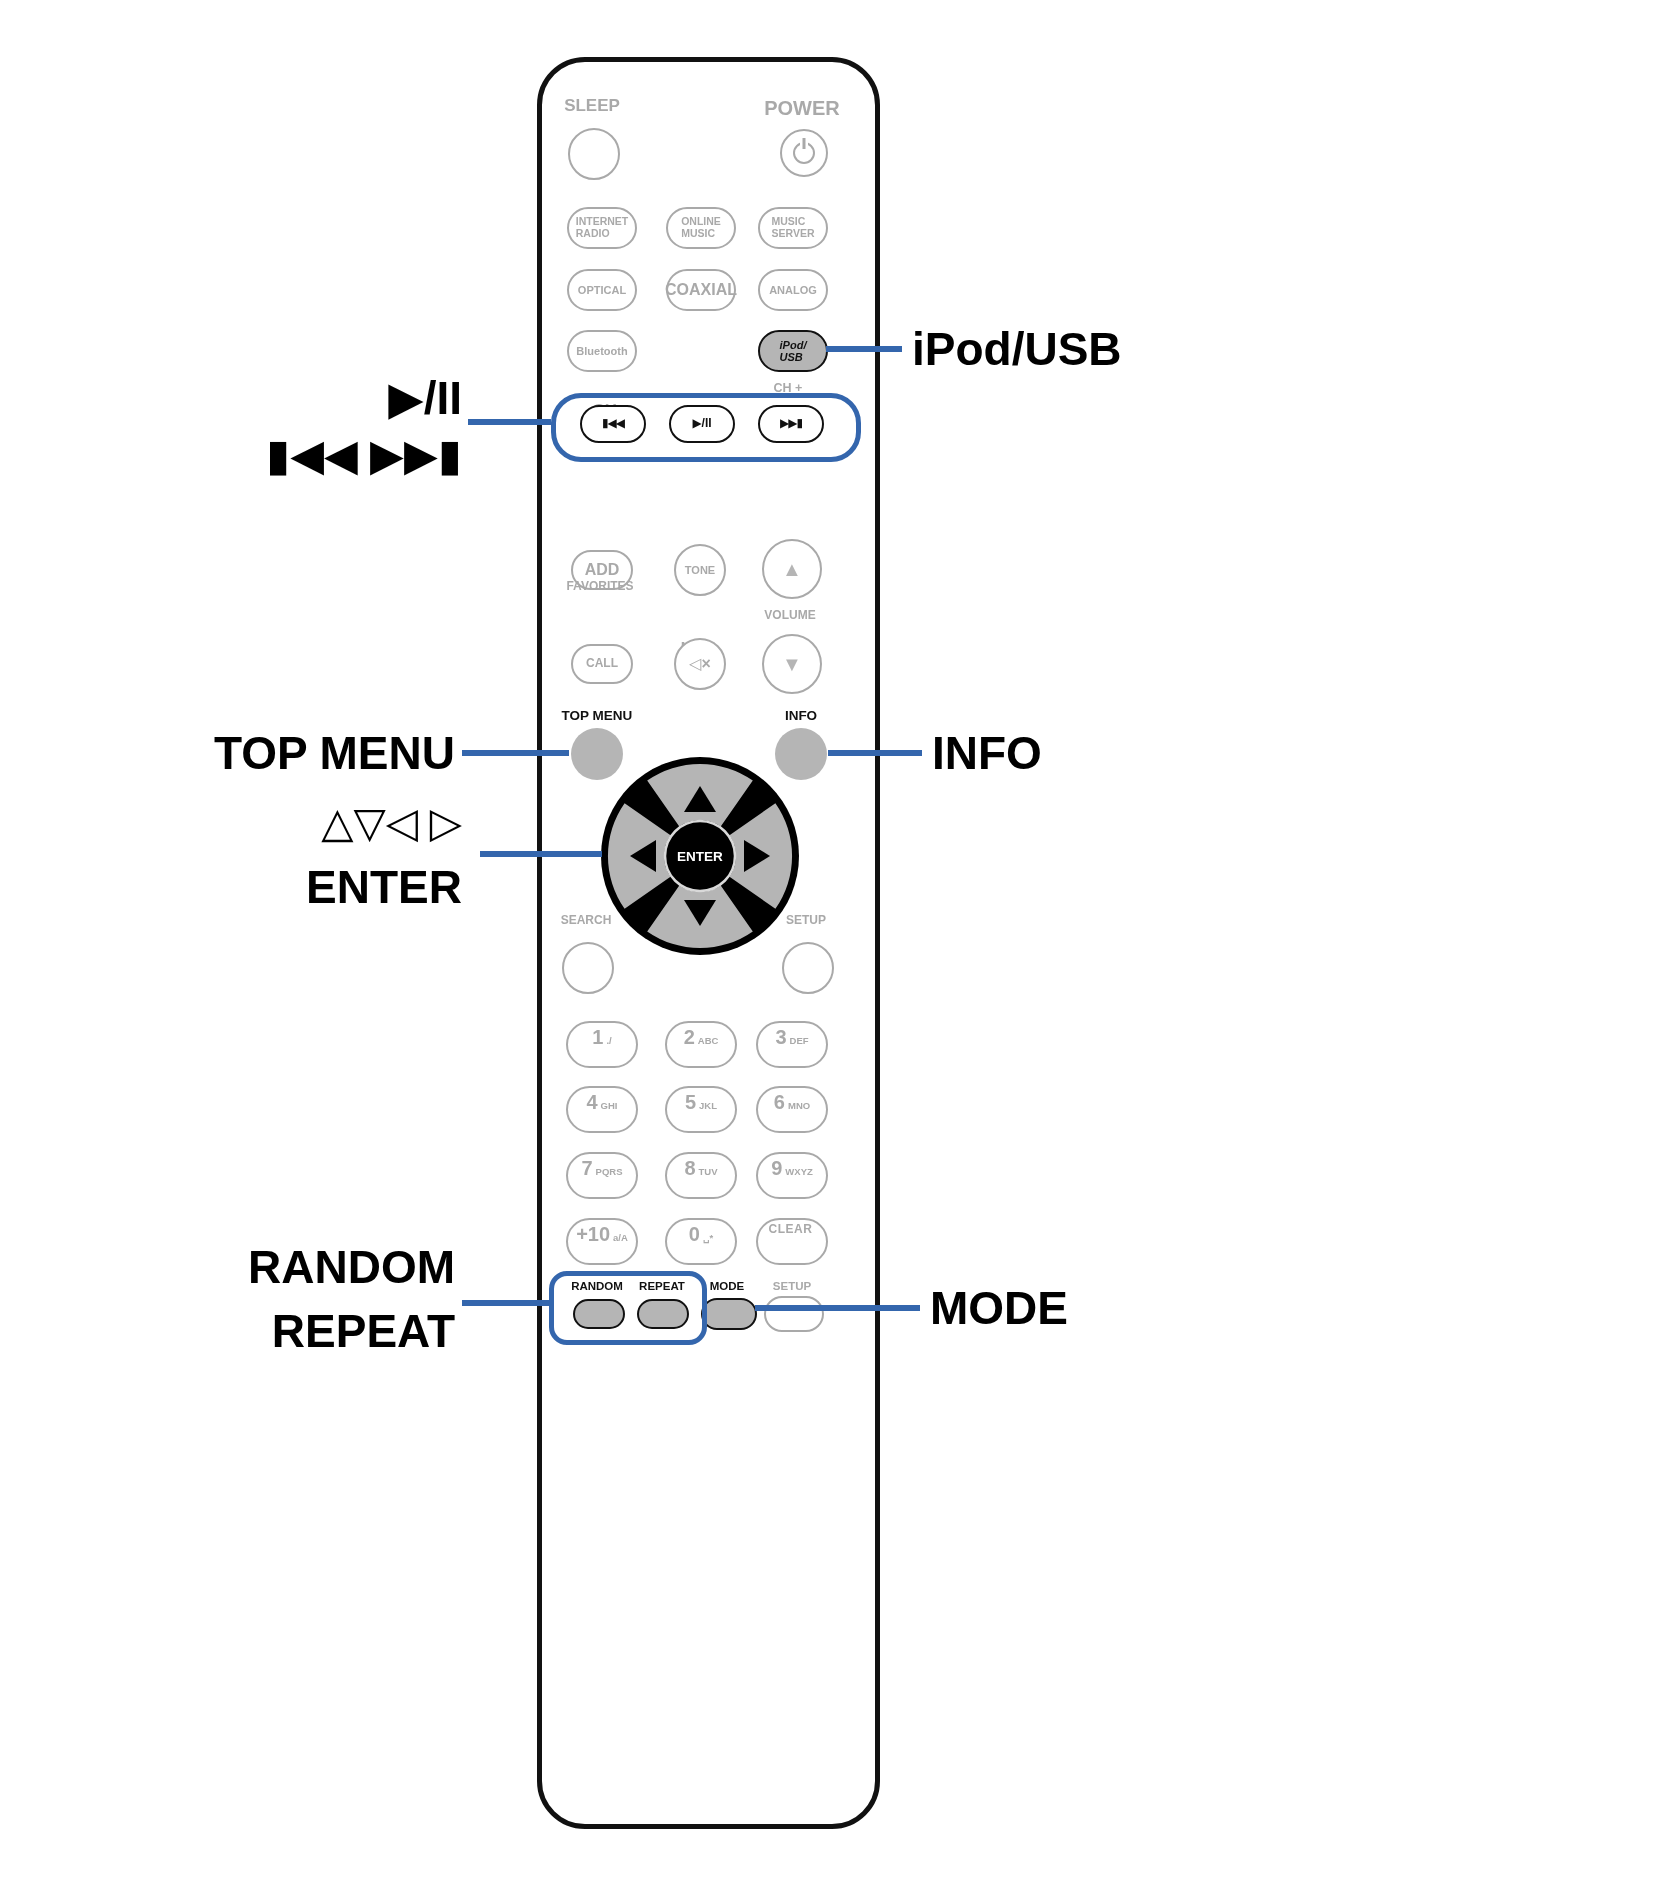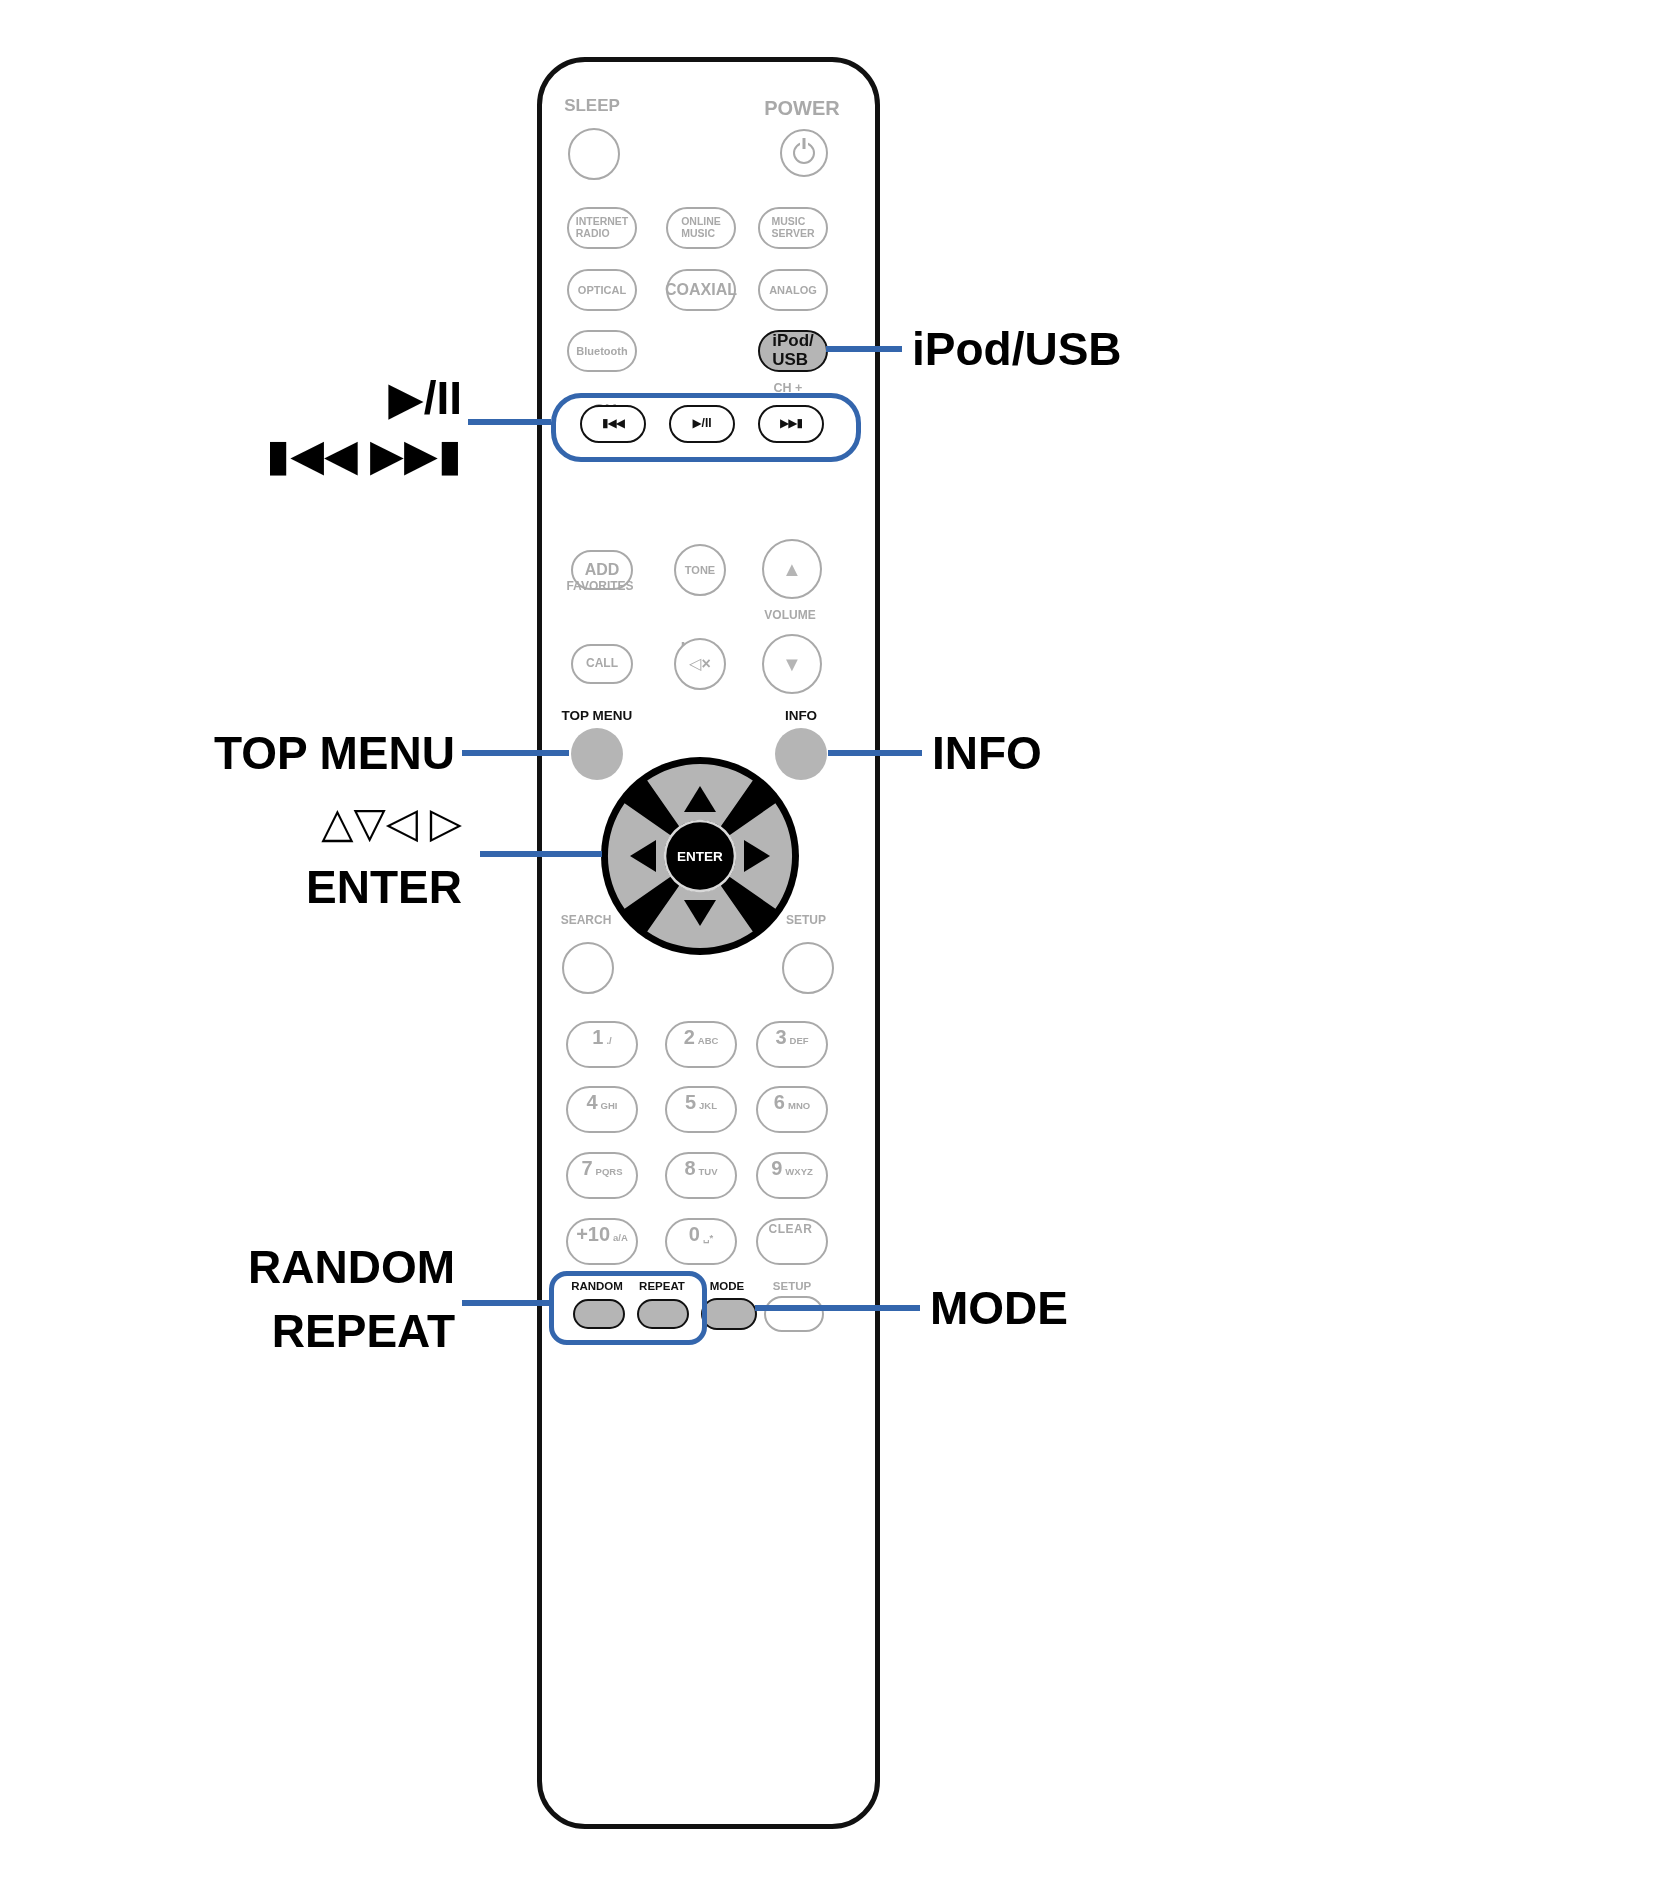--- a/index.html
+++ b/index.html
@@ -49,21 +49,21 @@
   <div class="btn oval" style="left:567px;top:207px;width:66px;height:38px;font-size:10.5px;">INTERNET
 RADIO</div>
   <div class="btn oval" style="left:666px;top:207px;width:66px;height:38px;font-size:10.5px;">ONLINE
 MUSIC</div>
   <div class="btn oval" style="left:758px;top:207px;width:66px;height:38px;font-size:10.5px;">MUSIC
 SERVER</div>
   <div class="btn oval" style="left:567px;top:269px;width:66px;height:38px;font-size:11px;">OPTICAL</div>
   <div class="btn oval" style="left:666px;top:269px;width:66px;height:38px;font-size:16px;">COAXIAL</div>
   <div class="btn oval" style="left:758px;top:269px;width:66px;height:38px;font-size:11px;">ANALOG</div>
   <div class="btn oval" style="left:567px;top:330px;width:66px;height:38px;font-size:11px;">Bluetooth</div>
-  <div class="btn oval grayfill" style="left:758px;top:330px;width:66px;height:38px;font-size:17px;">iPod/
+  <div class="btn oval grayfill" style="left:758px;top:330px;width:66px;height:38px;font-size:11px;font-style:italic;">iPod/
 USB</div>
 
   <div class="lbl" style="left:581px;top:402px;width:62px;font-size:17px;">CH −</div>
   <div class="lbl" style="left:757px;top:382px;width:62px;font-size:12.5px;">CH +</div>
   <div class="btn oval dark" style="left:580px;top:405px;width:62px;height:34px;font-size:12px;letter-spacing:-1px;">▮◀◀</div>
   <div class="btn oval dark" style="left:669px;top:405px;width:62px;height:34px;font-size:12px;">▶/II</div>
   <div class="btn oval dark" style="left:758px;top:405px;width:62px;height:34px;font-size:12px;letter-spacing:-1px;">▶▶▮</div>
 
   <div class="btn oval" style="left:571px;top:550px;width:58px;height:36px;font-size:16px;">ADD</div>
   <div class="btn circle" style="left:674px;top:544px;width:48px;height:48px;font-size:11px;">TONE</div>

